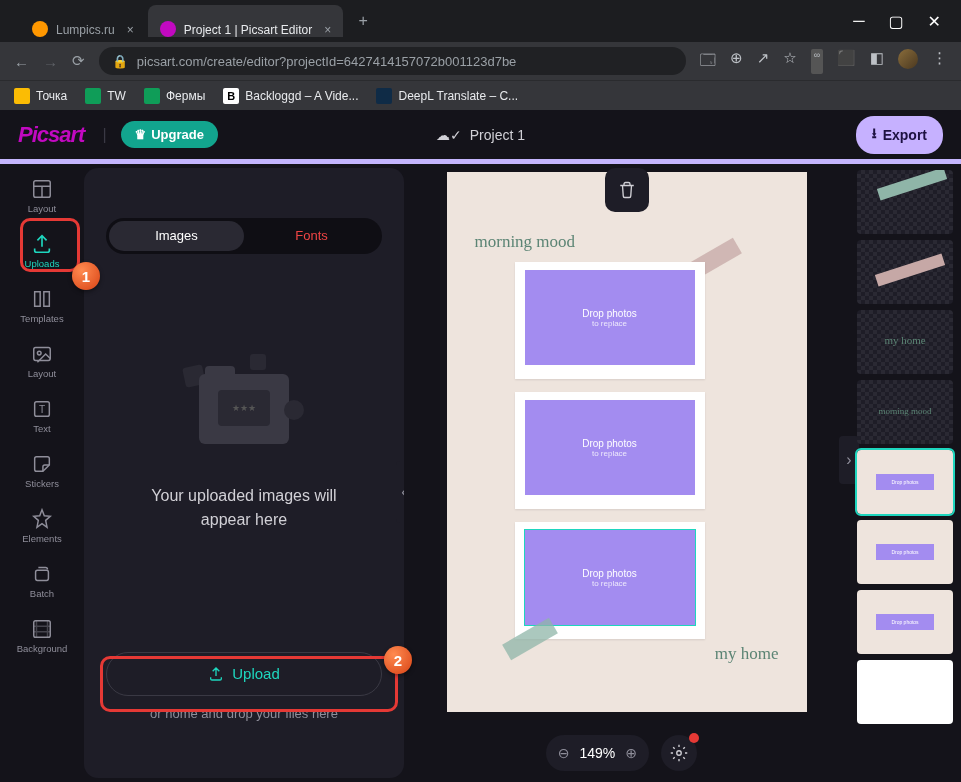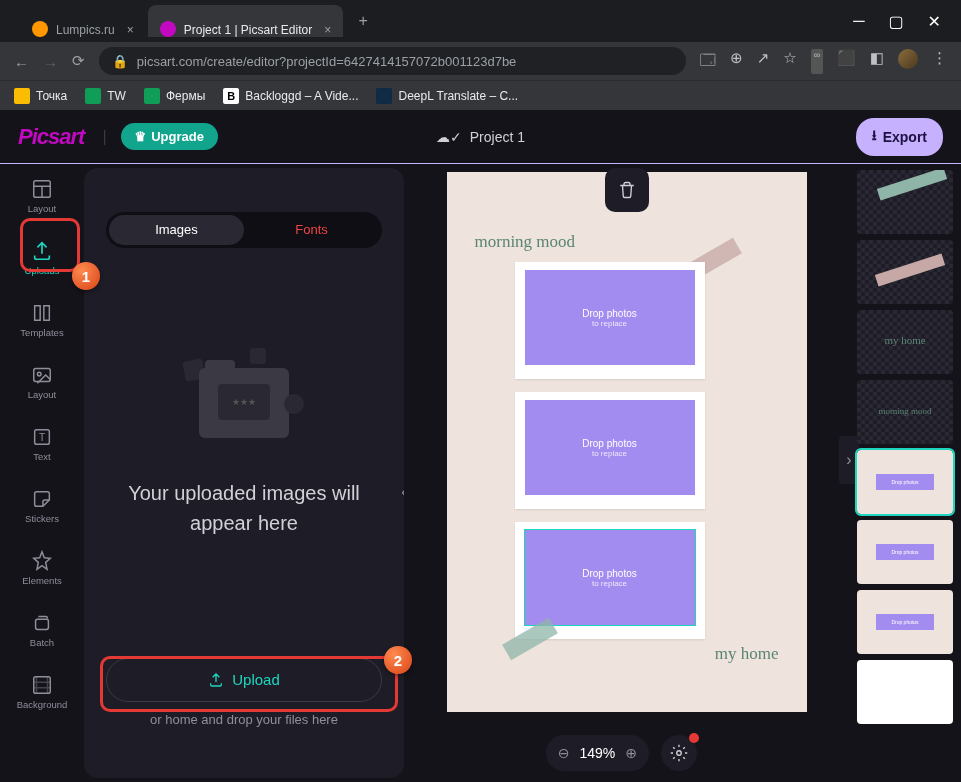--- a/index.html
+++ b/index.html
@@ -13,44 +13,44 @@
 .winctrl{margin-left:auto;display:flex;gap:24px;padding-right:20px;color:#fff;}
 .addrbar{height:38px;background:#35363a;display:flex;align-items:center;padding:0 14px;gap:14px;}
 .addrbar .navbtn{color:#9aa0a6;cursor:pointer;font-size:15px;}
 .addrbar .url{flex:1;background:#202124;height:28px;border-radius:14px;display:flex;align-items:center;padding:0 14px;color:#9aa0a6;font-size:13px;}
 .addrbar .riconbox{display:flex;gap:14px;color:#bdc1c6;font-size:15px;}
 .bookbar{height:30px;background:#35363a;display:flex;align-items:center;padding:0 14px;gap:18px;font-size:12px;color:#e8eaed;border-top:1px solid #2a2b2e;}
 .bookbar .bm{display:flex;align-items:center;gap:6px;cursor:pointer;}
 .bookbar .bmicon{width:16px;height:16px;border-radius:2px;}
 
 .app{position:relative;height:672px;background:#14131a;display:flex;flex-direction:column;}
-.appheader{height:54px;display:flex;align-items:center;padding:0 18px;border-bottom:1px solid #c4b5fd;}
+.appheader{height:54px;display:flex;align-items:center;padding:0 18px;border-bottom:5px solid #c4b5fd;}
 .logo{font-size:22px;font-weight:700;color:#c209c1;font-style:italic;letter-spacing:-1px;margin-right:18px;}
 .upgrade{background:#12a58e;color:#fff;padding:6px 14px;border-radius:16px;font-size:13px;font-weight:600;cursor:pointer;display:flex;align-items:center;gap:5px;}
 .projecttitle{position:absolute;left:50%;transform:translateX(-50%);display:flex;align-items:center;gap:8px;color:#d1d0d6;font-size:14px;}
 .export{margin-left:auto;background:#c6b1ff;color:#1d1141;padding:7px 16px;border-radius:18px;font-size:14px;font-weight:600;cursor:pointer;display:flex;align-items:center;gap:6px;}
 
 .workspace{flex:1;display:flex;position:relative;}
-.leftrail{width:84px;background:#14131a;display:flex;flex-direction:column;align-items:center;padding-top:8px;gap:12px;}
+.leftrail{width:84px;background:#14131a;display:flex;flex-direction:column;align-items:center;padding-top:8px;gap:5px;}
 .railitem{width:64px;display:flex;flex-direction:column;align-items:center;gap:3px;padding:6px 0 8px;color:#8f8e9a;font-size:9.5px;cursor:pointer;border-radius:8px;}
 .railitem.active{color:#1ed6be;}
 .railitem svg{width:22px;height:22px;}
 
 .uploadpanel{width:320px;background:#1e1d27;border-radius:14px;margin:4px 0 4px 0;display:flex;flex-direction:column;align-items:center;padding:10px 22px 18px;position:relative;justify-content:center;}
 .segtabs{width:100%;height:36px;background:#0f0e14;border-radius:18px;display:flex;align-items:center;padding:3px;margin-bottom:30px;}
 .segtab{flex:1;height:30px;border-radius:15px;display:flex;align-items:center;justify-content:center;font-size:13px;color:#ef4444;cursor:pointer;}
 .segtab.active{background:#2a2933;color:#fff;}
 .emptyimg{width:120px;height:110px;margin:70px 0 20px;position:relative;}
 .folder{position:absolute;width:90px;height:70px;background:#3a3944;border-radius:6px;left:15px;top:20px;}
 .folder::before{content:"";position:absolute;width:30px;height:10px;background:#3a3944;border-radius:4px 4px 0 0;top:-8px;left:6px;}
 .card{position:absolute;width:52px;height:36px;background:#2a2933;border-radius:4px;left:34px;top:36px;display:flex;align-items:center;justify-content:center;color:#555;font-size:9px;}
 .float1{position:absolute;width:20px;height:20px;background:#2a2933;border-radius:3px;left:0;top:12px;transform:rotate(-12deg);}
 .float2{position:absolute;width:20px;height:20px;background:#2a2933;border-radius:50%;right:0;top:46px;}
 .float3{position:absolute;width:16px;height:16px;background:#2a2933;border-radius:3px;left:66px;top:0;}
-.emptytxt{color:#d1d0d6;font-size:20px;text-align:center;line-height:1.5;margin-bottom:120px;}
+.emptytxt{color:#d1d0d6;font-size:16px;text-align:center;line-height:1.5;margin-bottom:120px;}
 .uploadbtn{width:100%;height:44px;border:1px solid #3a3944;border-radius:22px;display:flex;align-items:center;justify-content:center;gap:8px;color:#1ed6be;font-size:15px;cursor:pointer;background:transparent;}
 .dragtxt{color:#8f8e9a;font-size:13px;margin-top:10px;}
 .collapse{position:absolute;right:-8px;top:48%;width:16px;height:62px;background:#1e1d27;border-radius:4px;display:flex;align-items:center;justify-content:center;color:#8f8e9a;cursor:pointer;}
 
 .canvas{flex:1;background:#14131a;position:relative;display:flex;align-items:flex-start;justify-content:center;padding-top:8px;}
 .artboard{width:360px;height:540px;background:#eee4dd;position:relative;overflow:hidden;}
 .trashfloat{position:absolute;top:-4px;left:50%;transform:translateX(-50%);width:44px;height:44px;background:#1e1d27;border-radius:10px;display:flex;align-items:center;justify-content:center;color:#d1d0d6;cursor:pointer;z-index:5;}
 .headtext{font-family:Georgia,serif;color:#5b8474;font-size:17px;}
 .cardframe{background:#fff;padding:8px 10px 14px;position:absolute;box-shadow:0 1px 2px rgba(0,0,0,0.1);}
 .cardinner{background:#a38cf0;display:flex;flex-direction:column;align-items:center;justify-content:center;color:#fff;font-size:10px;width:170px;height:95px;}

